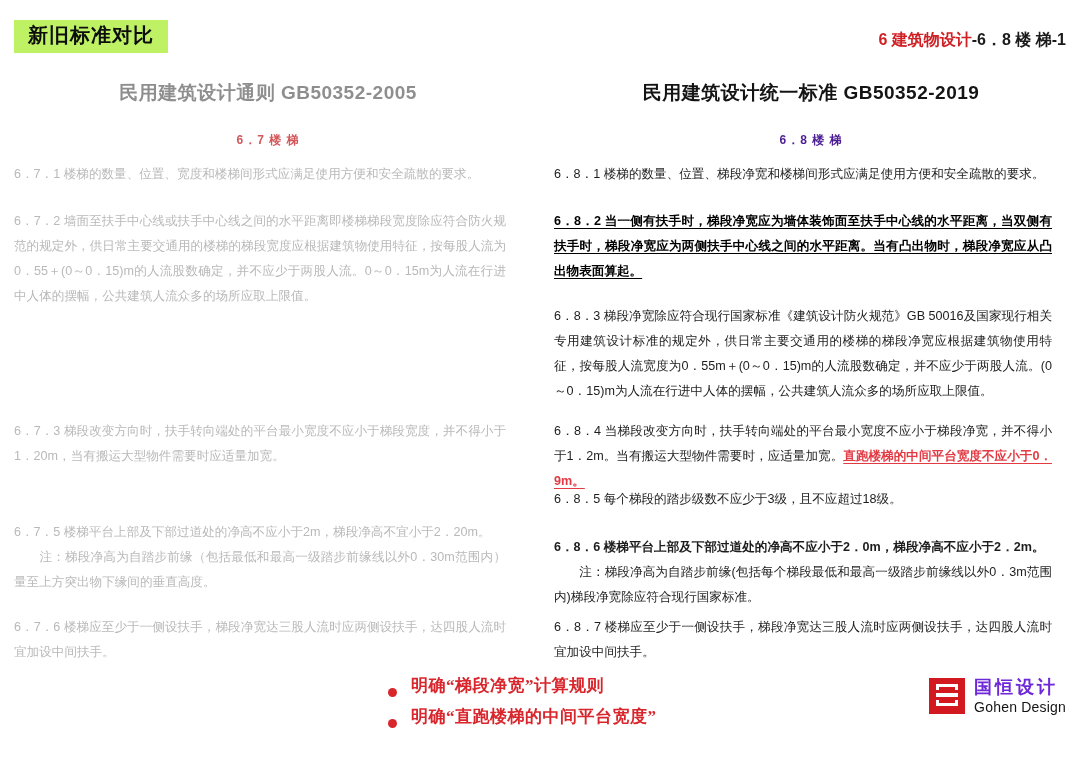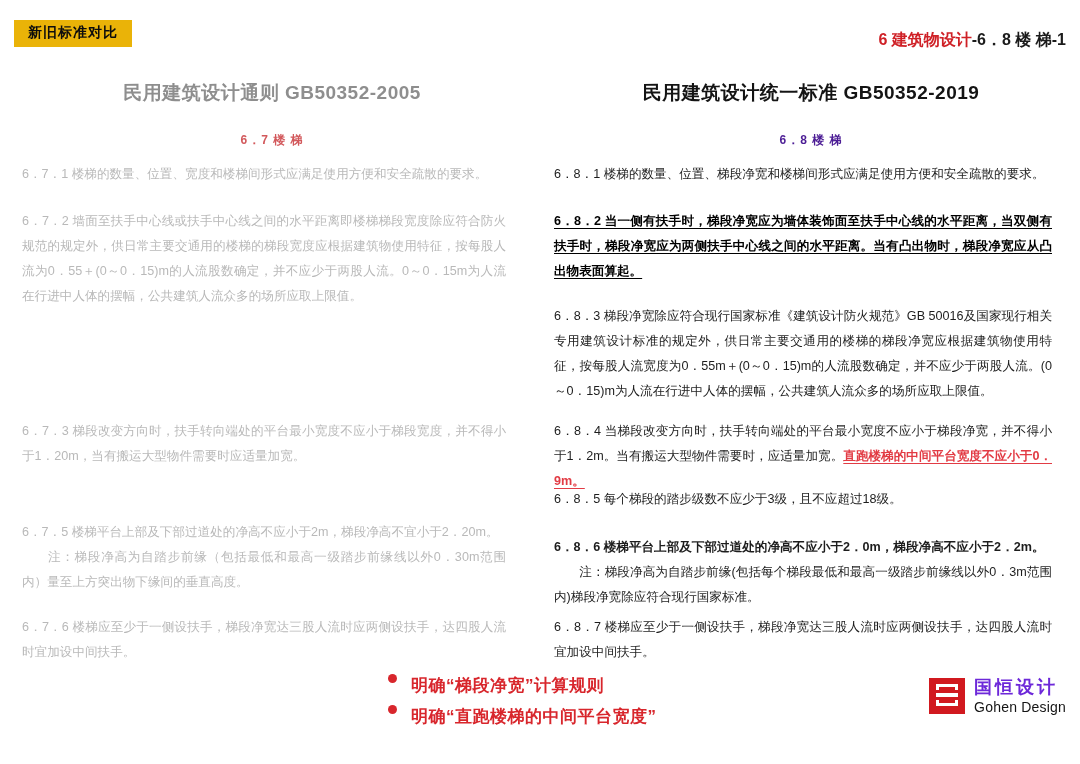--- a/index.html
+++ b/index.html
@@ -18,23 +18,23 @@
 
   
   .header {
     position: relative;
     height: 62px;
   }
   .badge {
     position: absolute;
     left: 14px;
     top: 20px;
-    background: #eab308;
+    background: #bef264;
     color: #0d0d0d;
-    font-size: 14px;
+    font-size: 20px;
     font-weight: bold;
     letter-spacing: 1px;
     padding: 5px 14px 7px 14px;
     line-height: 1.05;
   }
   .header-right {
     position: absolute;
     right: 14px;
     top: 30px;
     font-size: 16px;
@@ -46,21 +46,21 @@
 
   
   .columns {
     display: flex;
     width: 1080px;
   }
   .col {
     width: 540px;
     box-sizing: border-box;
   }
-  .col-left { padding: 0 18px 0 22px; }
+  .col-left { padding: 0 18px 0 14px; }
   .col-right { padding: 0 12px 0 14px; }
 
   .col-title {
     text-align: center;
     font-size: 19px;
     font-weight: bold;
     letter-spacing: 0.5px;
     margin-top: 18px;
   }
   .col-left .col-title { color: #8e8e8e; }
@@ -121,22 +121,23 @@
     width: 1080px;
     height: 96px;
   }
   .bullets {
     position: absolute;
     left: 388px;
     top: 6px;
   }
   .bullet-row {
     display: flex;
-    align-items: flex-start;
+    align-items: flex-end;
     margin-bottom: 8px;
+    font-family: Liberation Serif, serif;
   }
   .bullet-dot {
     width: 9px;
     height: 9px;
     border-radius: 50%;
     background: #d8262c;
     margin-right: 14px;
     flex: none;
   }
   .bullet-text {

